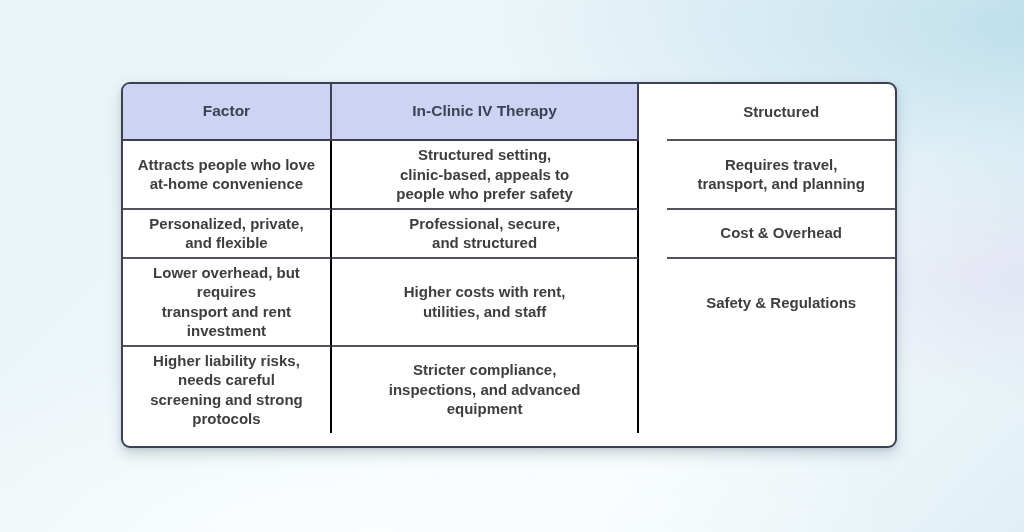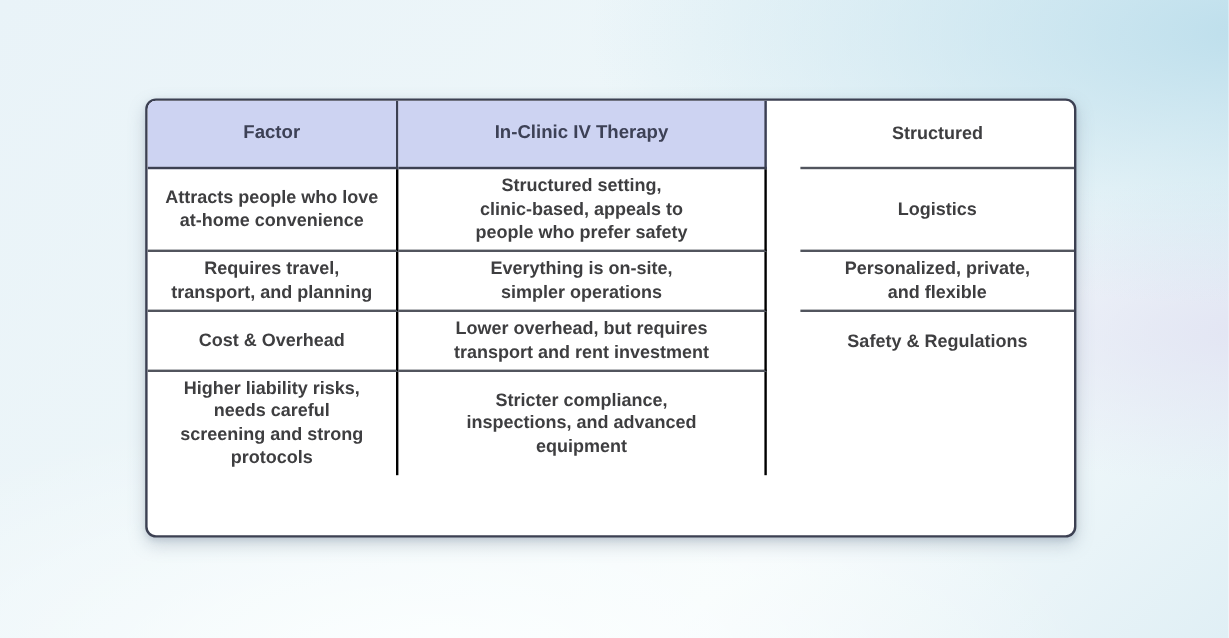--- a/index.html
+++ b/index.html
@@ -71,32 +71,33 @@
     <div class="cell head">Factor</div>
     <div class="cell head">In-Clinic IV Therapy</div>
 
     <div class="cell">Structured</div>
     <div class="cell">Attracts people who love
 at-home convenience</div>
     <div class="cell">Structured setting,
 clinic-based, appeals to
 people who prefer safety</div>
 
-    <div class="cell">Logistics</div>
     <div class="cell">Requires travel,
 transport, and planning</div>
-    <div class="cell">Everything is on-site,
-simpler operations</div>
 
     <div class="cell">Personalized, private,
 and flexible</div>
+    <div class="cell">Professional, secure,
+and structured</div>
 
     <div class="cell">Cost &amp; Overhead</div>
     <div class="cell">Lower overhead, but requires
 transport and rent investment</div>
+    <div class="cell">Higher costs with rent,
+utilities, and staff</div>
 
     <div class="cell last-row">Safety &amp; Regulations</div>
     <div class="cell last-row">Higher liability risks, needs careful
 screening and strong protocols</div>
     <div class="cell last-row">Stricter compliance,
 inspections, and advanced
 equipment</div>
 
   </div>
 </div>

